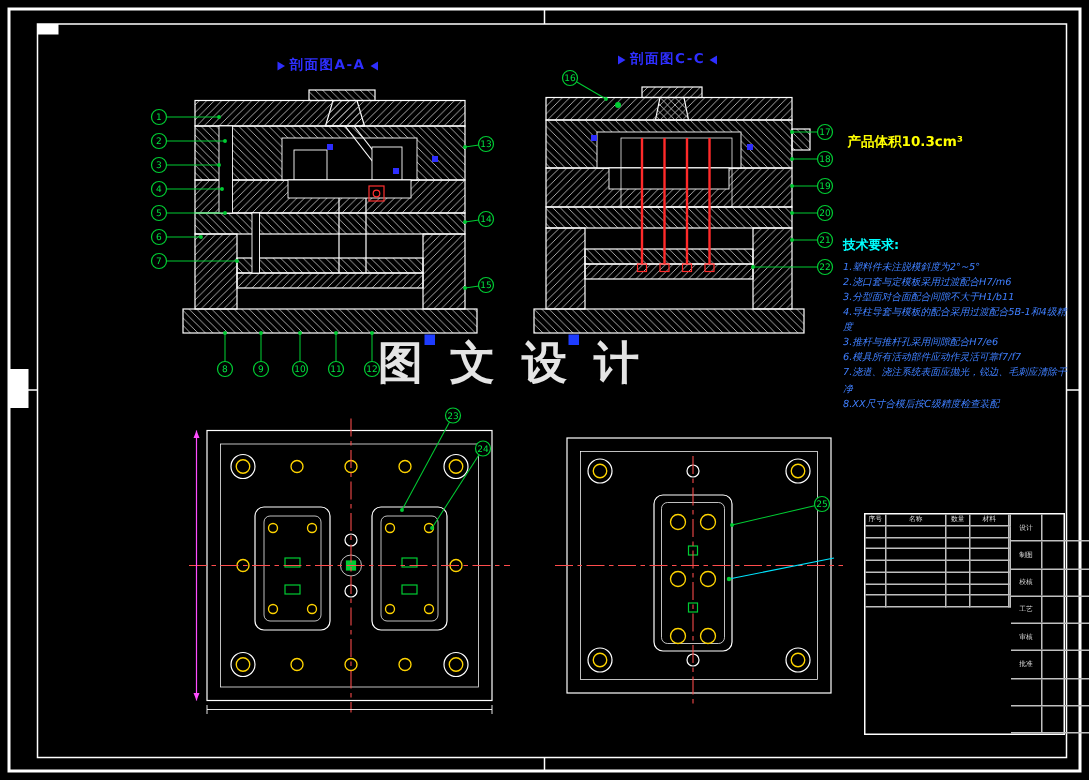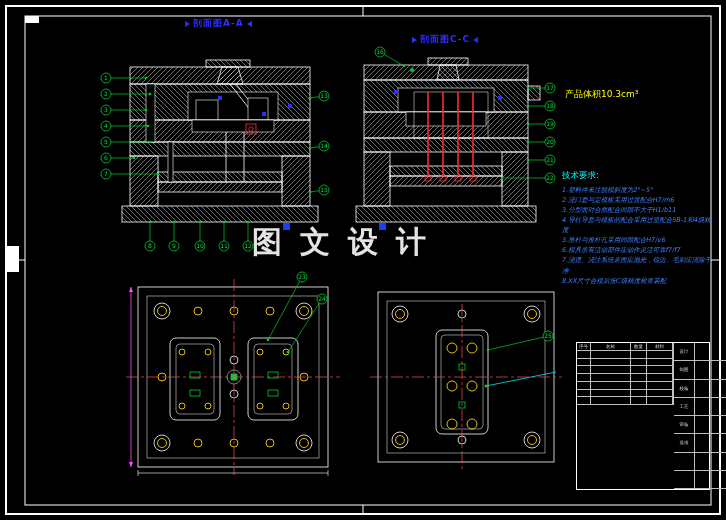--- a/index.html
+++ b/index.html
@@ -9,30 +9,30 @@
   .overlay{position:absolute;z-index:3;}
   
   .watermark{left:252px;top:222px;font-size:30px;font-weight:600;color:#e4e4e4;
              letter-spacing:18px;white-space:nowrap;z-index:4;}
   .wm-sq{position:absolute;width:7px;height:7px;background:#1e3cff;}
   .wm-sq.s1{left:31px;top:1px;}
   .wm-sq.s2{left:127px;top:1px;}
   
   .sec-label{display:flex;align-items:center;gap:3px;color:#2e2eff;font-size:9px;
              font-weight:bold;letter-spacing:1px;}
-  .sec-a{left:185px;top:17px;}
+  .sec-a{left:185px;top:37px;}
   .sec-c{left:412px;top:33px;text-align:center;}
   .tri{width:0;height:0;border-top:3px solid transparent;border-bottom:3px solid transparent;}
   .tri-r{border-left:5px solid #2e2eff;}
   .tri-l{border-right:5px solid #2e2eff;}
   
-  .volume{left:565px;top:88px;color:#ffff00;font-size:9px;font-weight:normal;}
+  .volume{left:565px;top:88px;color:#ffff00;font-size:9px;font-weight:bold;}
   
   .tech{left:562px;top:158px;width:152px;}
-  .tech-heading{color:#00ffff;font-size:8.5px;font-weight:normal;margin-bottom:3px;margin-top:12px;}
+  .tech-heading{color:#00ffff;font-size:8.5px;font-weight:bold;margin-bottom:3px;}
   .tech-list{margin:0;padding:0;list-style:none;font-style:italic;}
   .tech-list li{color:#3f7fff;font-size:6.5px;line-height:1.55;}
   
   .tblock{left:576px;top:342px;width:134px;height:148px;border:1px solid #fff;
           box-sizing:border-box;display:flex;flex-direction:row;font-size:4.5px;color:#ddd;}
   .tb-parts{height:62px;display:grid;grid-template-columns:14px 40px 16px 26px 1fr;
             grid-template-rows:repeat(8,1fr);}
   .tbc{border-right:0.5px solid #bfbfbf;border-bottom:0.5px solid #bfbfbf;
        display:flex;align-items:center;justify-content:center;overflow:hidden;}
   .tb-bottom{flex:1;display:flex;min-height:0;}

